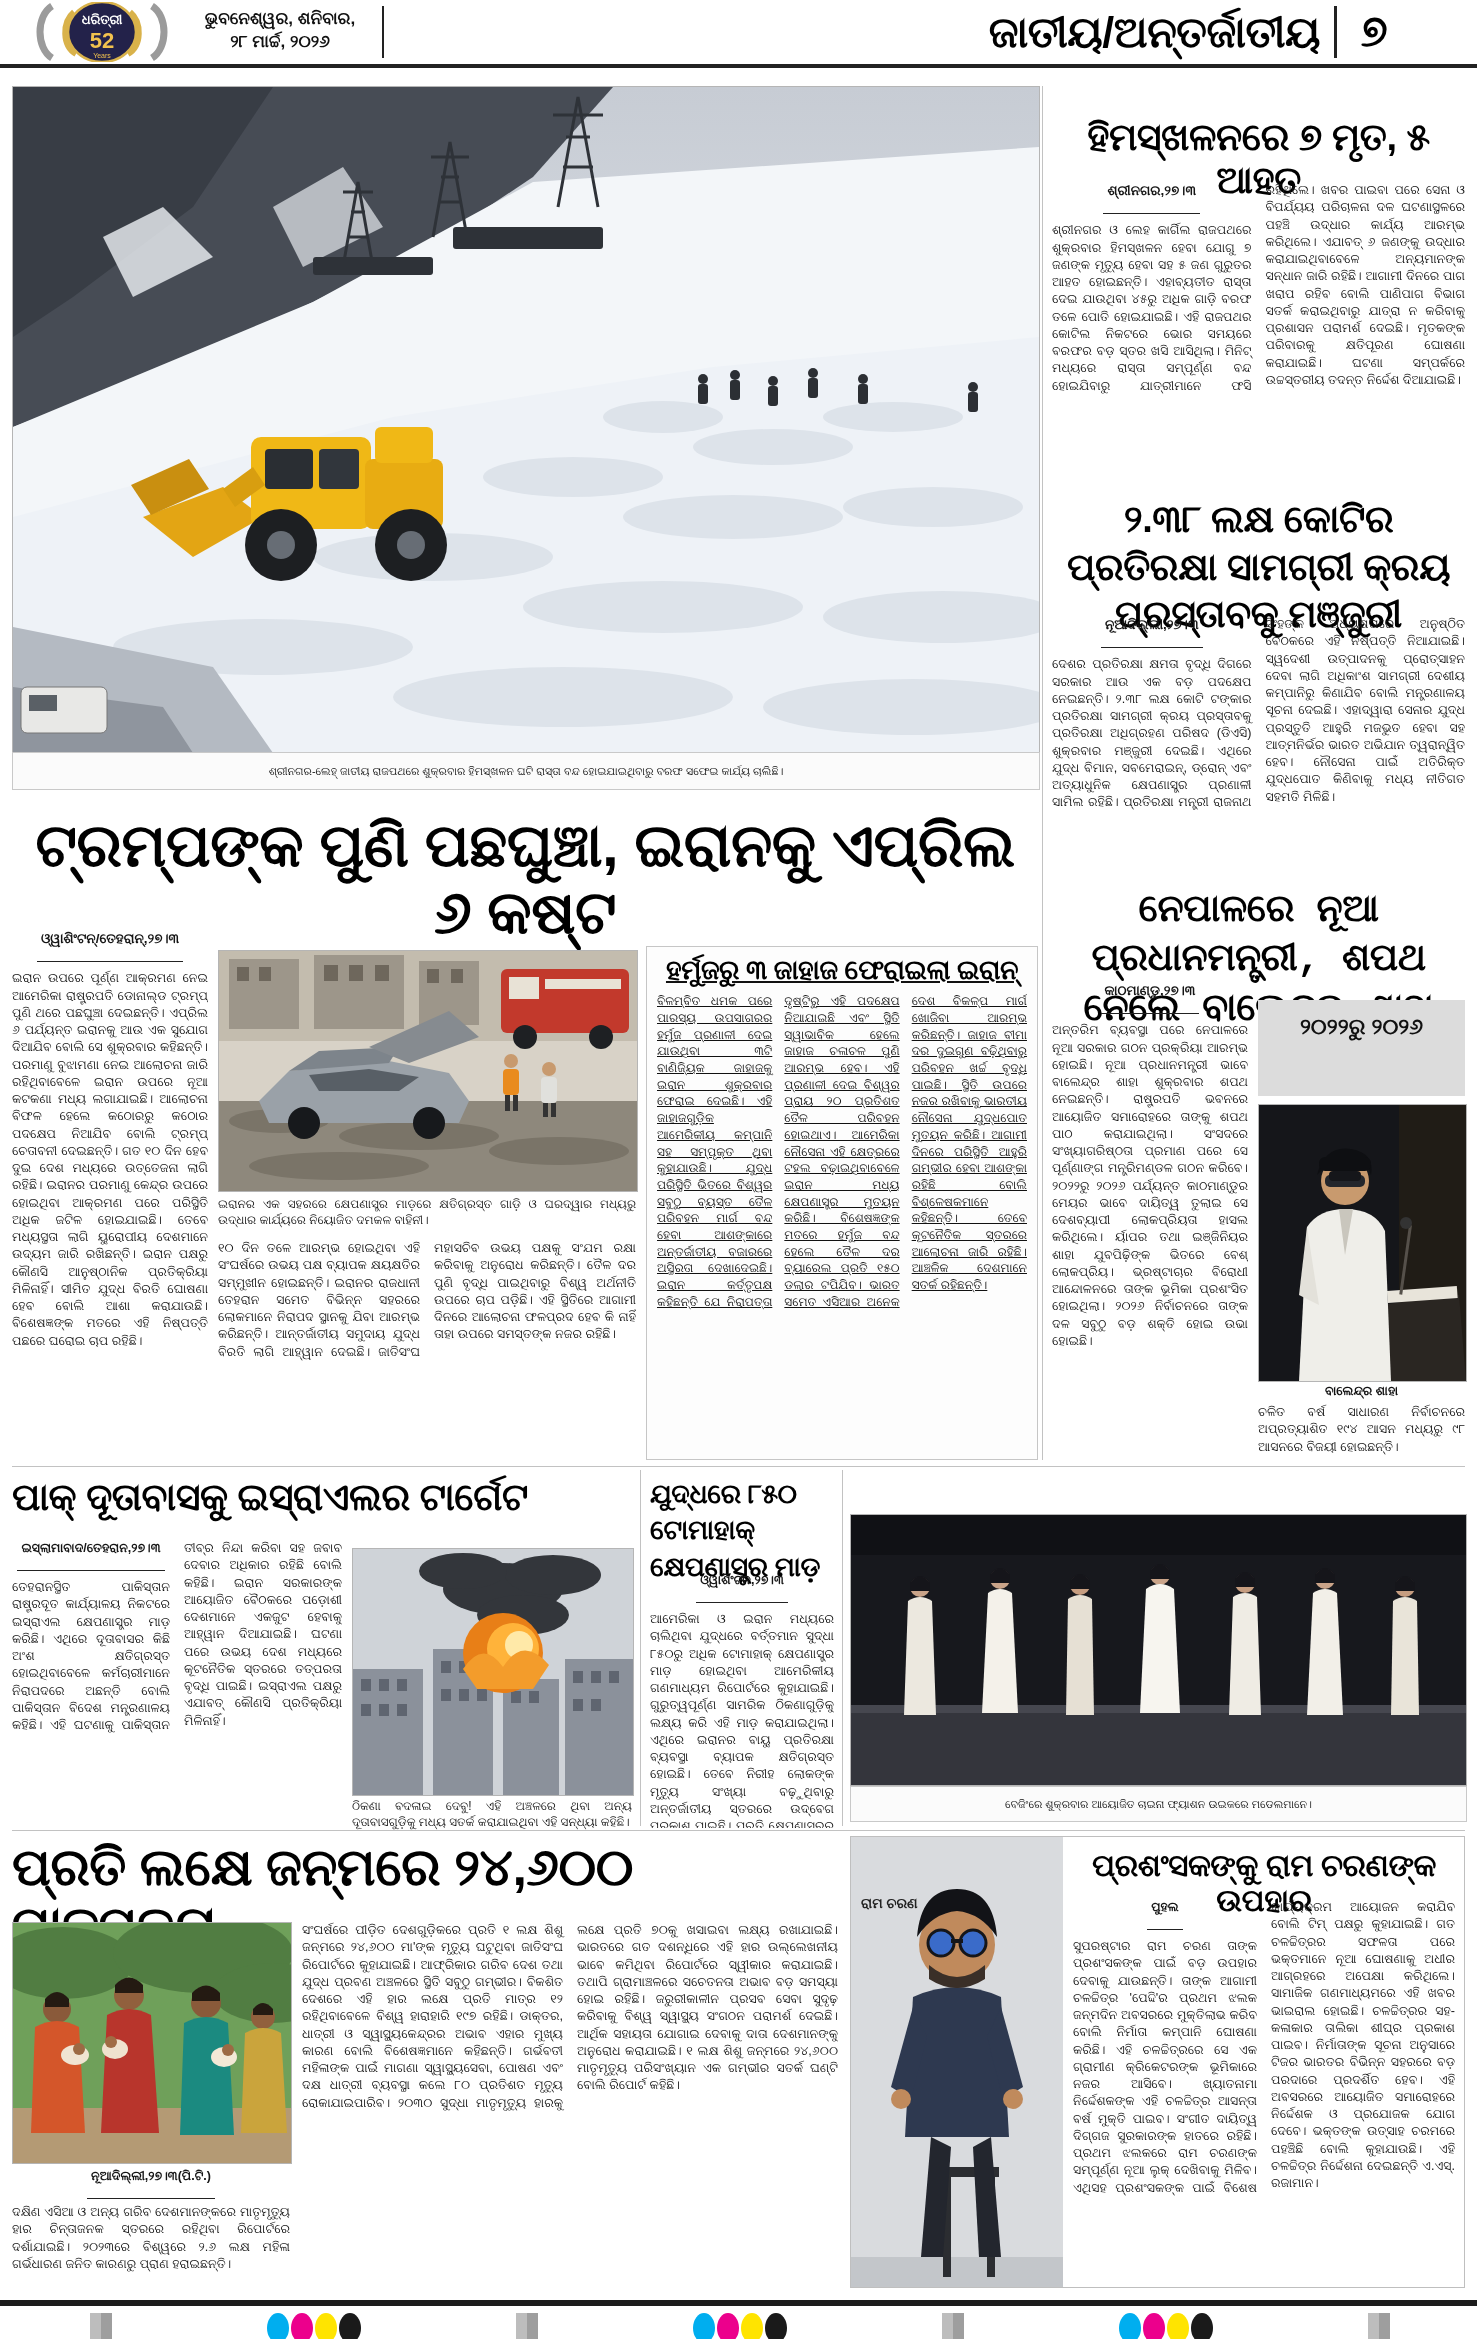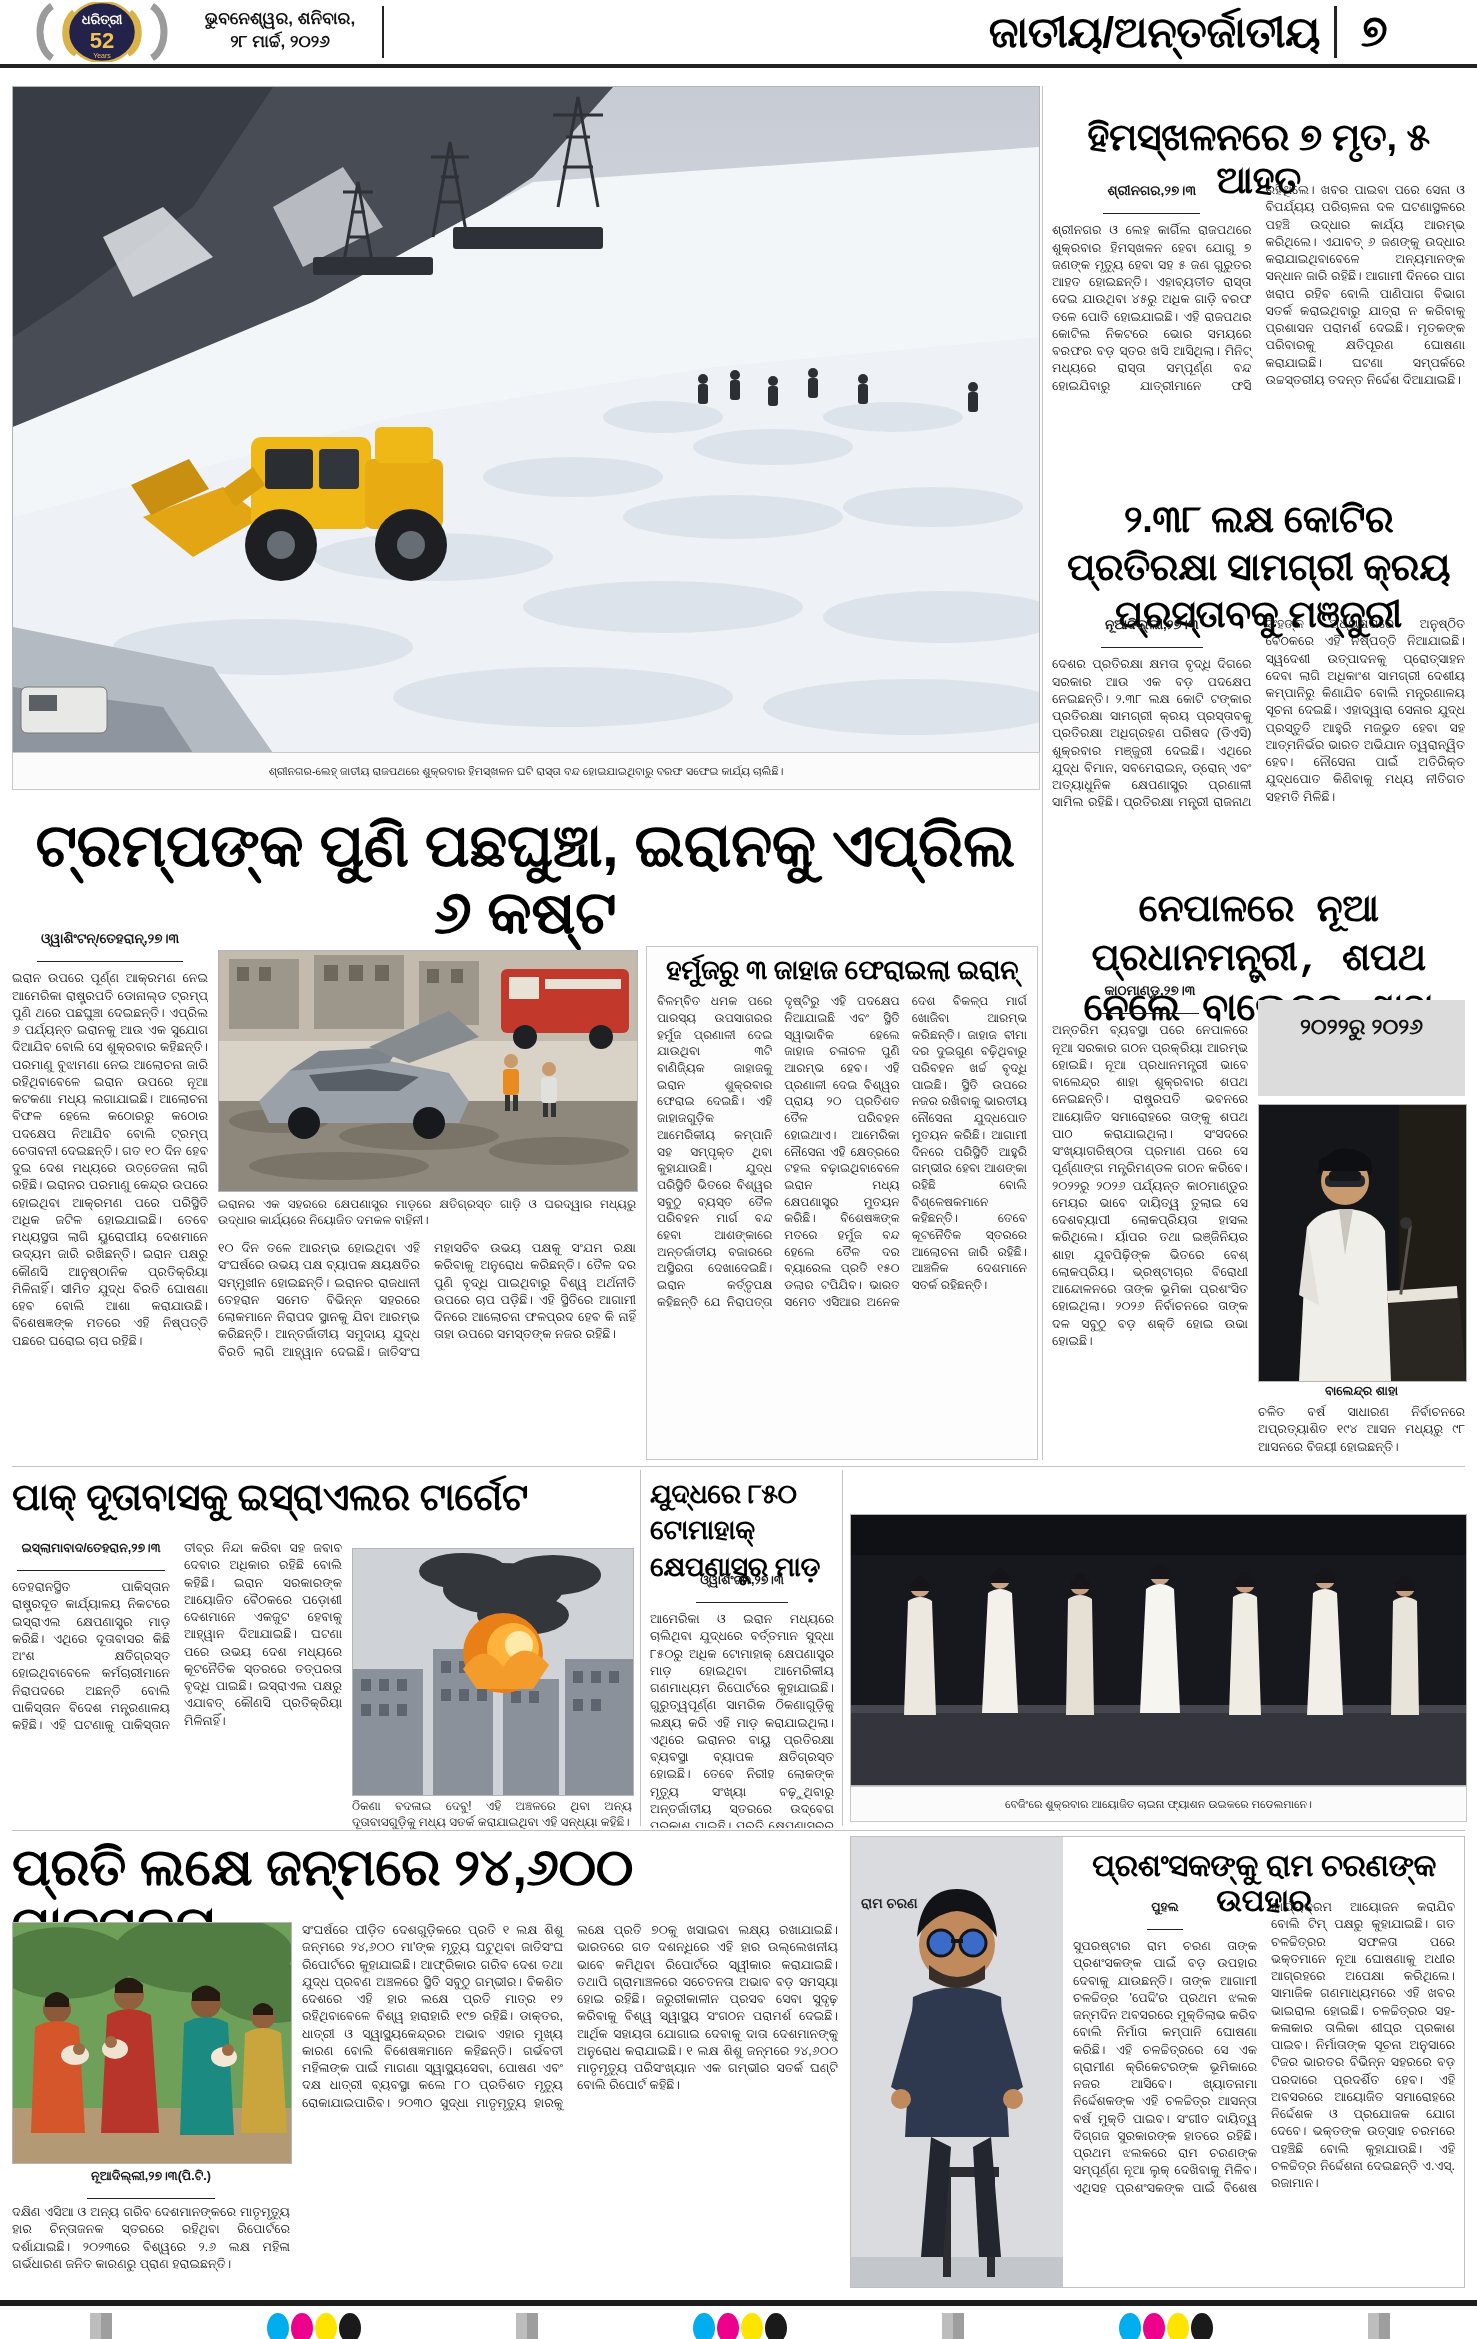--- a/index.html
+++ b/index.html
@@ -217,21 +217,21 @@
         <circle cx="330" cy="118" r="7" fill="#c89a6e"></circle>
           <rect x="322" y="126" width="16" height="26" rx="4" fill="#e0e0dc"></rect>
         <rect x="324" y="152" width="5" height="14" fill="#333"></rect>
           <rect x="332" y="152" width="5" height="14" fill="#333"></rect>
       </g>
     </svg>
   </div>
   <div class="abs copy" style="left:218px;top:1196px;width:418px;height:38px;font-size:12px;">ଇରାନର ଏକ ସହରରେ କ୍ଷେପଣାସ୍ତ୍ର ମାଡ଼ରେ କ୍ଷତିଗ୍ରସ୍ତ ଗାଡ଼ି ଓ ଘରଦ୍ୱାର ମଧ୍ୟରୁ ଉଦ୍ଧାର କାର୍ଯ୍ୟରେ ନିୟୋଜିତ ଦମକଳ ବାହିନୀ।</div>
   <div class="abs copy cols2" style="left:218px;top:1240px;width:418px;height:220px;">୧୦ ଦିନ ତଳେ ଆରମ୍ଭ ହୋଇଥିବା ଏହି ସଂଘର୍ଷରେ ଉଭୟ ପକ୍ଷ ବ୍ୟାପକ କ୍ଷୟକ୍ଷତିର ସମ୍ମୁଖୀନ ହୋଇଛନ୍ତି। ଇରାନର ରାଜଧାନୀ ତେହରାନ ସମେତ ବିଭିନ୍ନ ସହରରେ ଲୋକମାନେ ନିରାପଦ ସ୍ଥାନକୁ ଯିବା ଆରମ୍ଭ କରିଛନ୍ତି। ଆନ୍ତର୍ଜାତୀୟ ସମୁଦାୟ ଯୁଦ୍ଧ ବିରତି ଲାଗି ଆହ୍ୱାନ ଦେଇଛି। ଜାତିସଂଘ ମହାସଚିବ ଉଭୟ ପକ୍ଷକୁ ସଂଯମ ରକ୍ଷା କରିବାକୁ ଅନୁରୋଧ କରିଛନ୍ତି। ତୈଳ ଦର ପୁଣି ବୃଦ୍ଧି ପାଇଥିବାରୁ ବିଶ୍ୱ ଅର୍ଥନୀତି ଉପରେ ଚାପ ପଡ଼ିଛି। ଏହି ସ୍ଥିତିରେ ଆଗାମୀ ଦିନରେ ଆଲୋଚନା ଫଳପ୍ରଦ ହେବ କି ନାହିଁ ତାହା ଉପରେ ସମସ୍ତଙ୍କ ନଜର ରହିଛି।</div>
 
-  <div class="abs" style="left:646px;top:946px;width:392px;height:514px;border:1px solid #c6c6c6;background:#fdfdfd;box-sizing:border-box;padding:8px 10px;">
+  <div class="abs" style="left:646px;top:946px;width:392px;height:514px;border:1px solid #c6c6c6;background:#fdfdfd;box-sizing:border-box;padding:8px 10px;text-decoration:underline;">
     <div class="hl hl-sm" style="text-align:center;margin-bottom:8px;">ହର୍ମୁଜରୁ ୩ ଜାହାଜ ଫେରାଇଲା ଇରାନ୍</div>
     <div class="copy cols3" style="height:440px;font-size:12.2px;">ବିଳମ୍ବିତ ଧମକ ପରେ ପାରସ୍ୟ ଉପସାଗରର ହର୍ମୁଜ ପ୍ରଣାଳୀ ଦେଇ ଯାଉଥିବା ୩ଟି ବାଣିଜ୍ୟିକ ଜାହାଜକୁ ଇରାନ ଶୁକ୍ରବାର ଫେରାଇ ଦେଇଛି। ଏହି ଜାହାଜଗୁଡ଼ିକ ଆମେରିକୀୟ କମ୍ପାନି ସହ ସମ୍ପୃକ୍ତ ଥିବା କୁହାଯାଉଛି। ଯୁଦ୍ଧ ପରିସ୍ଥିତି ଭିତରେ ବିଶ୍ୱର ସବୁଠୁ ବ୍ୟସ୍ତ ତୈଳ ପରିବହନ ମାର୍ଗ ବନ୍ଦ ହେବା ଆଶଙ୍କାରେ ଅନ୍ତର୍ଜାତୀୟ ବଜାରରେ ଅସ୍ଥିରତା ଦେଖାଦେଇଛି। ଇରାନ କର୍ତ୍ତୃପକ୍ଷ କହିଛନ୍ତି ଯେ ନିରାପତ୍ତା ଦୃଷ୍ଟିରୁ ଏହି ପଦକ୍ଷେପ ନିଆଯାଇଛି ଏବଂ ସ୍ଥିତି ସ୍ୱାଭାବିକ ହେଲେ ଜାହାଜ ଚଳାଚଳ ପୁଣି ଆରମ୍ଭ ହେବ। ଏହି ପ୍ରଣାଳୀ ଦେଇ ବିଶ୍ୱର ପ୍ରାୟ ୨୦ ପ୍ରତିଶତ ତୈଳ ପରିବହନ ହୋଇଥାଏ। ଆମେରିକା ନୌସେନା ଏହି କ୍ଷେତ୍ରରେ ଟହଲ ବଢ଼ାଇଥିବାବେଳେ ଇରାନ ମଧ୍ୟ କ୍ଷେପଣାସ୍ତ୍ର ମୁତୟନ କରିଛି। ବିଶେଷଜ୍ଞଙ୍କ ମତରେ ହର୍ମୁଜ ବନ୍ଦ ହେଲେ ତୈଳ ଦର ବ୍ୟାରେଲ ପ୍ରତି ୧୫୦ ଡଲାର ଟପିଯିବ। ଭାରତ ସମେତ ଏସିଆର ଅନେକ ଦେଶ ବିକଳ୍ପ ମାର୍ଗ ଖୋଜିବା ଆରମ୍ଭ କରିଛନ୍ତି। ଜାହାଜ ବୀମା ଦର ଦୁଇଗୁଣ ବଢ଼ିଥିବାରୁ ପରିବହନ ଖର୍ଚ୍ଚ ବୃଦ୍ଧି ପାଇଛି। ସ୍ଥିତି ଉପରେ ନଜର ରଖିବାକୁ ଭାରତୀୟ ନୌସେନା ଯୁଦ୍ଧପୋତ ମୁତୟନ କରିଛି। ଆଗାମୀ ଦିନରେ ପରିସ୍ଥିତି ଆହୁରି ଗମ୍ଭୀର ହେବା ଆଶଙ୍କା ରହିଛି ବୋଲି ବିଶ୍ଳେଷକମାନେ କହିଛନ୍ତି। ତେବେ କୂଟନୈତିକ ସ୍ତରରେ ଆଲୋଚନା ଜାରି ରହିଛି। ଆଞ୍ଚଳିକ ଦେଶମାନେ ସତର୍କ ରହିଛନ୍ତି।</div>
   </div>
 
   <div class="abs hl hl-md" style="left:1052px;top:886px;width:413px;text-align:center;line-height:1.3;">ନେପାଳରେ ନୂଆ ପ୍ରଧାନମନ୍ତ୍ରୀ, ଶପଥ ନେଲେ ବାଲେନ୍ଦ୍ର ଶାହା</div>
   <div class="abs copy" style="left:1052px;top:982px;width:196px;height:478px;">
     <div class="dateline"><span>କାଠମାଣ୍ଡୁ,୨୭।୩</span></div>
     <div>ଅନ୍ତରିମ ବ୍ୟବସ୍ଥା ପରେ ନେପାଳରେ ନୂଆ ସରକାର ଗଠନ ପ୍ରକ୍ରିୟା ଆରମ୍ଭ ହୋଇଛି। ନୂଆ ପ୍ରଧାନମନ୍ତ୍ରୀ ଭାବେ ବାଲେନ୍ଦ୍ର ଶାହା ଶୁକ୍ରବାର ଶପଥ ନେଇଛନ୍ତି। ରାଷ୍ଟ୍ରପତି ଭବନରେ ଆୟୋଜିତ ସମାରୋହରେ ତାଙ୍କୁ ଶପଥ ପାଠ କରାଯାଇଥିଲା। ସଂସଦରେ ସଂଖ୍ୟାଗରିଷ୍ଠତା ପ୍ରମାଣ ପରେ ସେ ପୂର୍ଣ୍ଣାଙ୍ଗ ମନ୍ତ୍ରିମଣ୍ଡଳ ଗଠନ କରିବେ। ୨୦୨୨ରୁ ୨୦୨୬ ପର୍ଯ୍ୟନ୍ତ କାଠମାଣ୍ଡୁର ମେୟର ଭାବେ ଦାୟିତ୍ୱ ତୁଲାଇ ସେ ଦେଶବ୍ୟାପୀ ଲୋକପ୍ରିୟତା ହାସଲ କରିଥିଲେ। ର୍ୟାପର ତଥା ଇଞ୍ଜିନିୟର ଶାହା ଯୁବପିଢ଼ିଙ୍କ ଭିତରେ ବେଶ୍ ଲୋକପ୍ରିୟ। ଭ୍ରଷ୍ଟାଚାର ବିରୋଧୀ ଆନ୍ଦୋଳନରେ ତାଙ୍କ ଭୂମିକା ପ୍ରଶଂସିତ ହୋଇଥିଲା। ୨୦୨୬ ନିର୍ବାଚନରେ ତାଙ୍କ ଦଳ ସବୁଠୁ ବଡ଼ ଶକ୍ତି ହୋଇ ଉଭା ହୋଇଛି।</div>
   </div>
   <div class="abs grayband" style="left:1258px;top:1000px;width:207px;height:96px;font-size:22px;line-height:1.55;padding-top:10px;box-sizing:border-box;">

